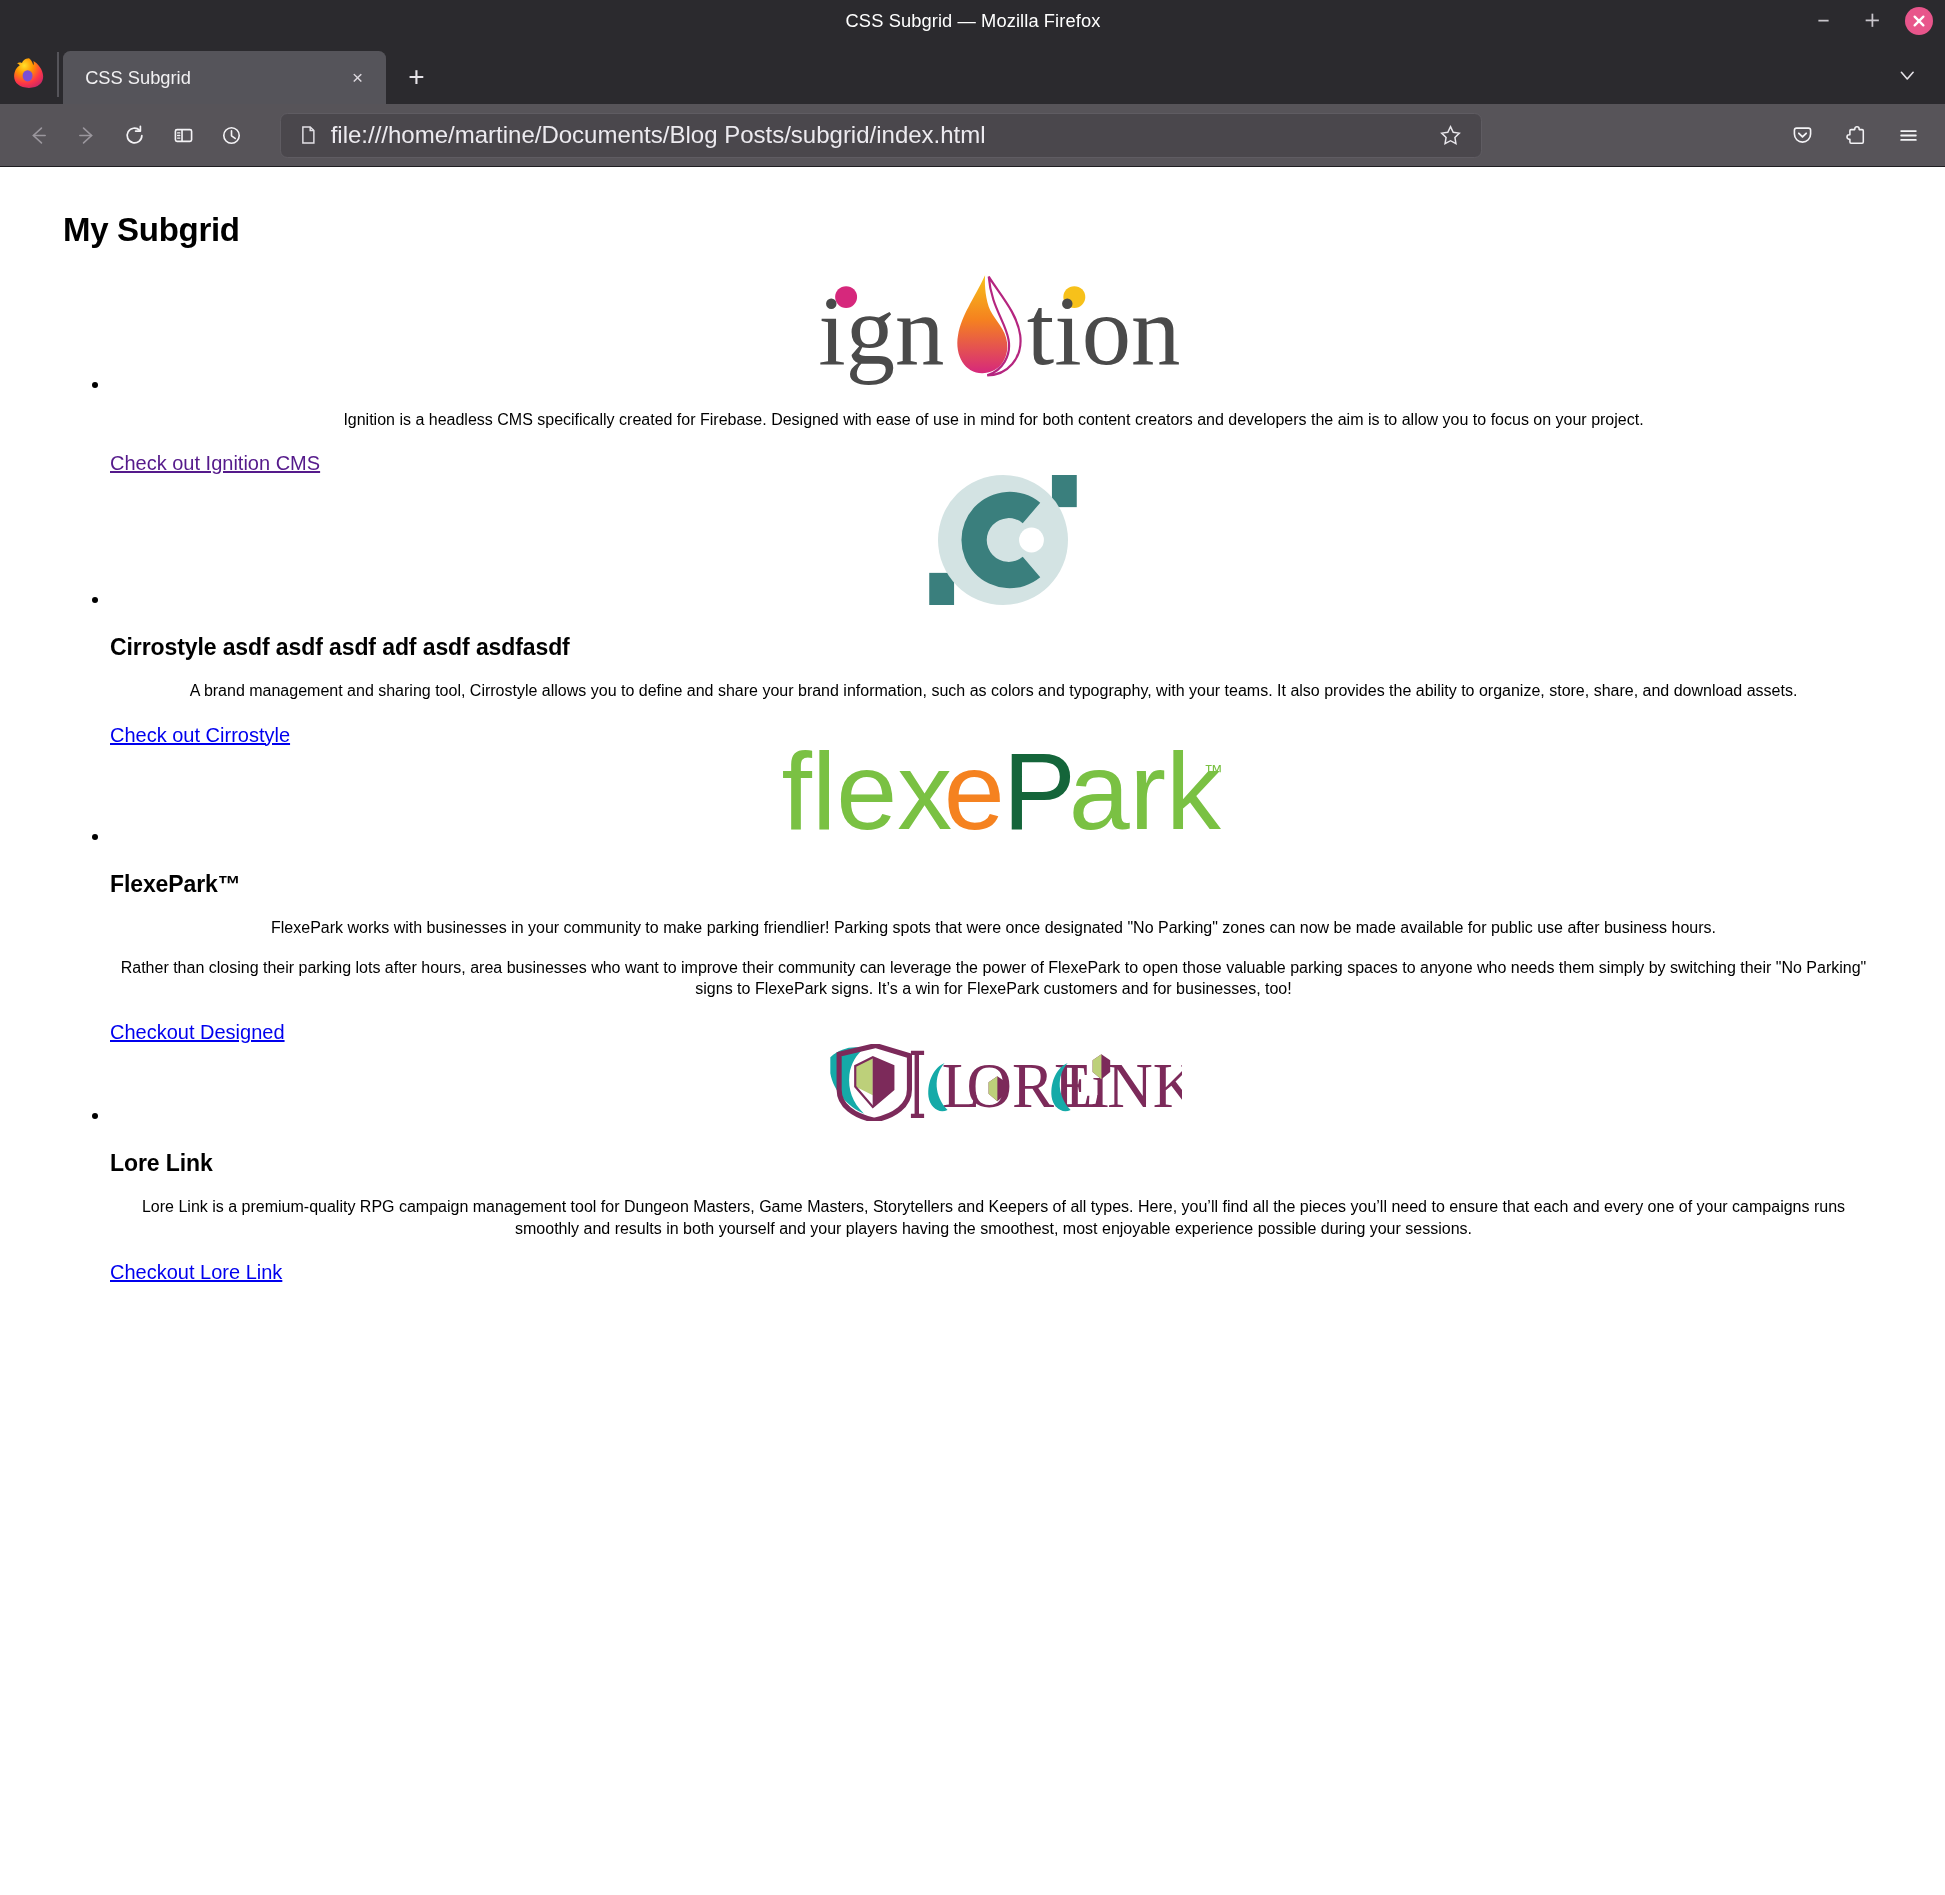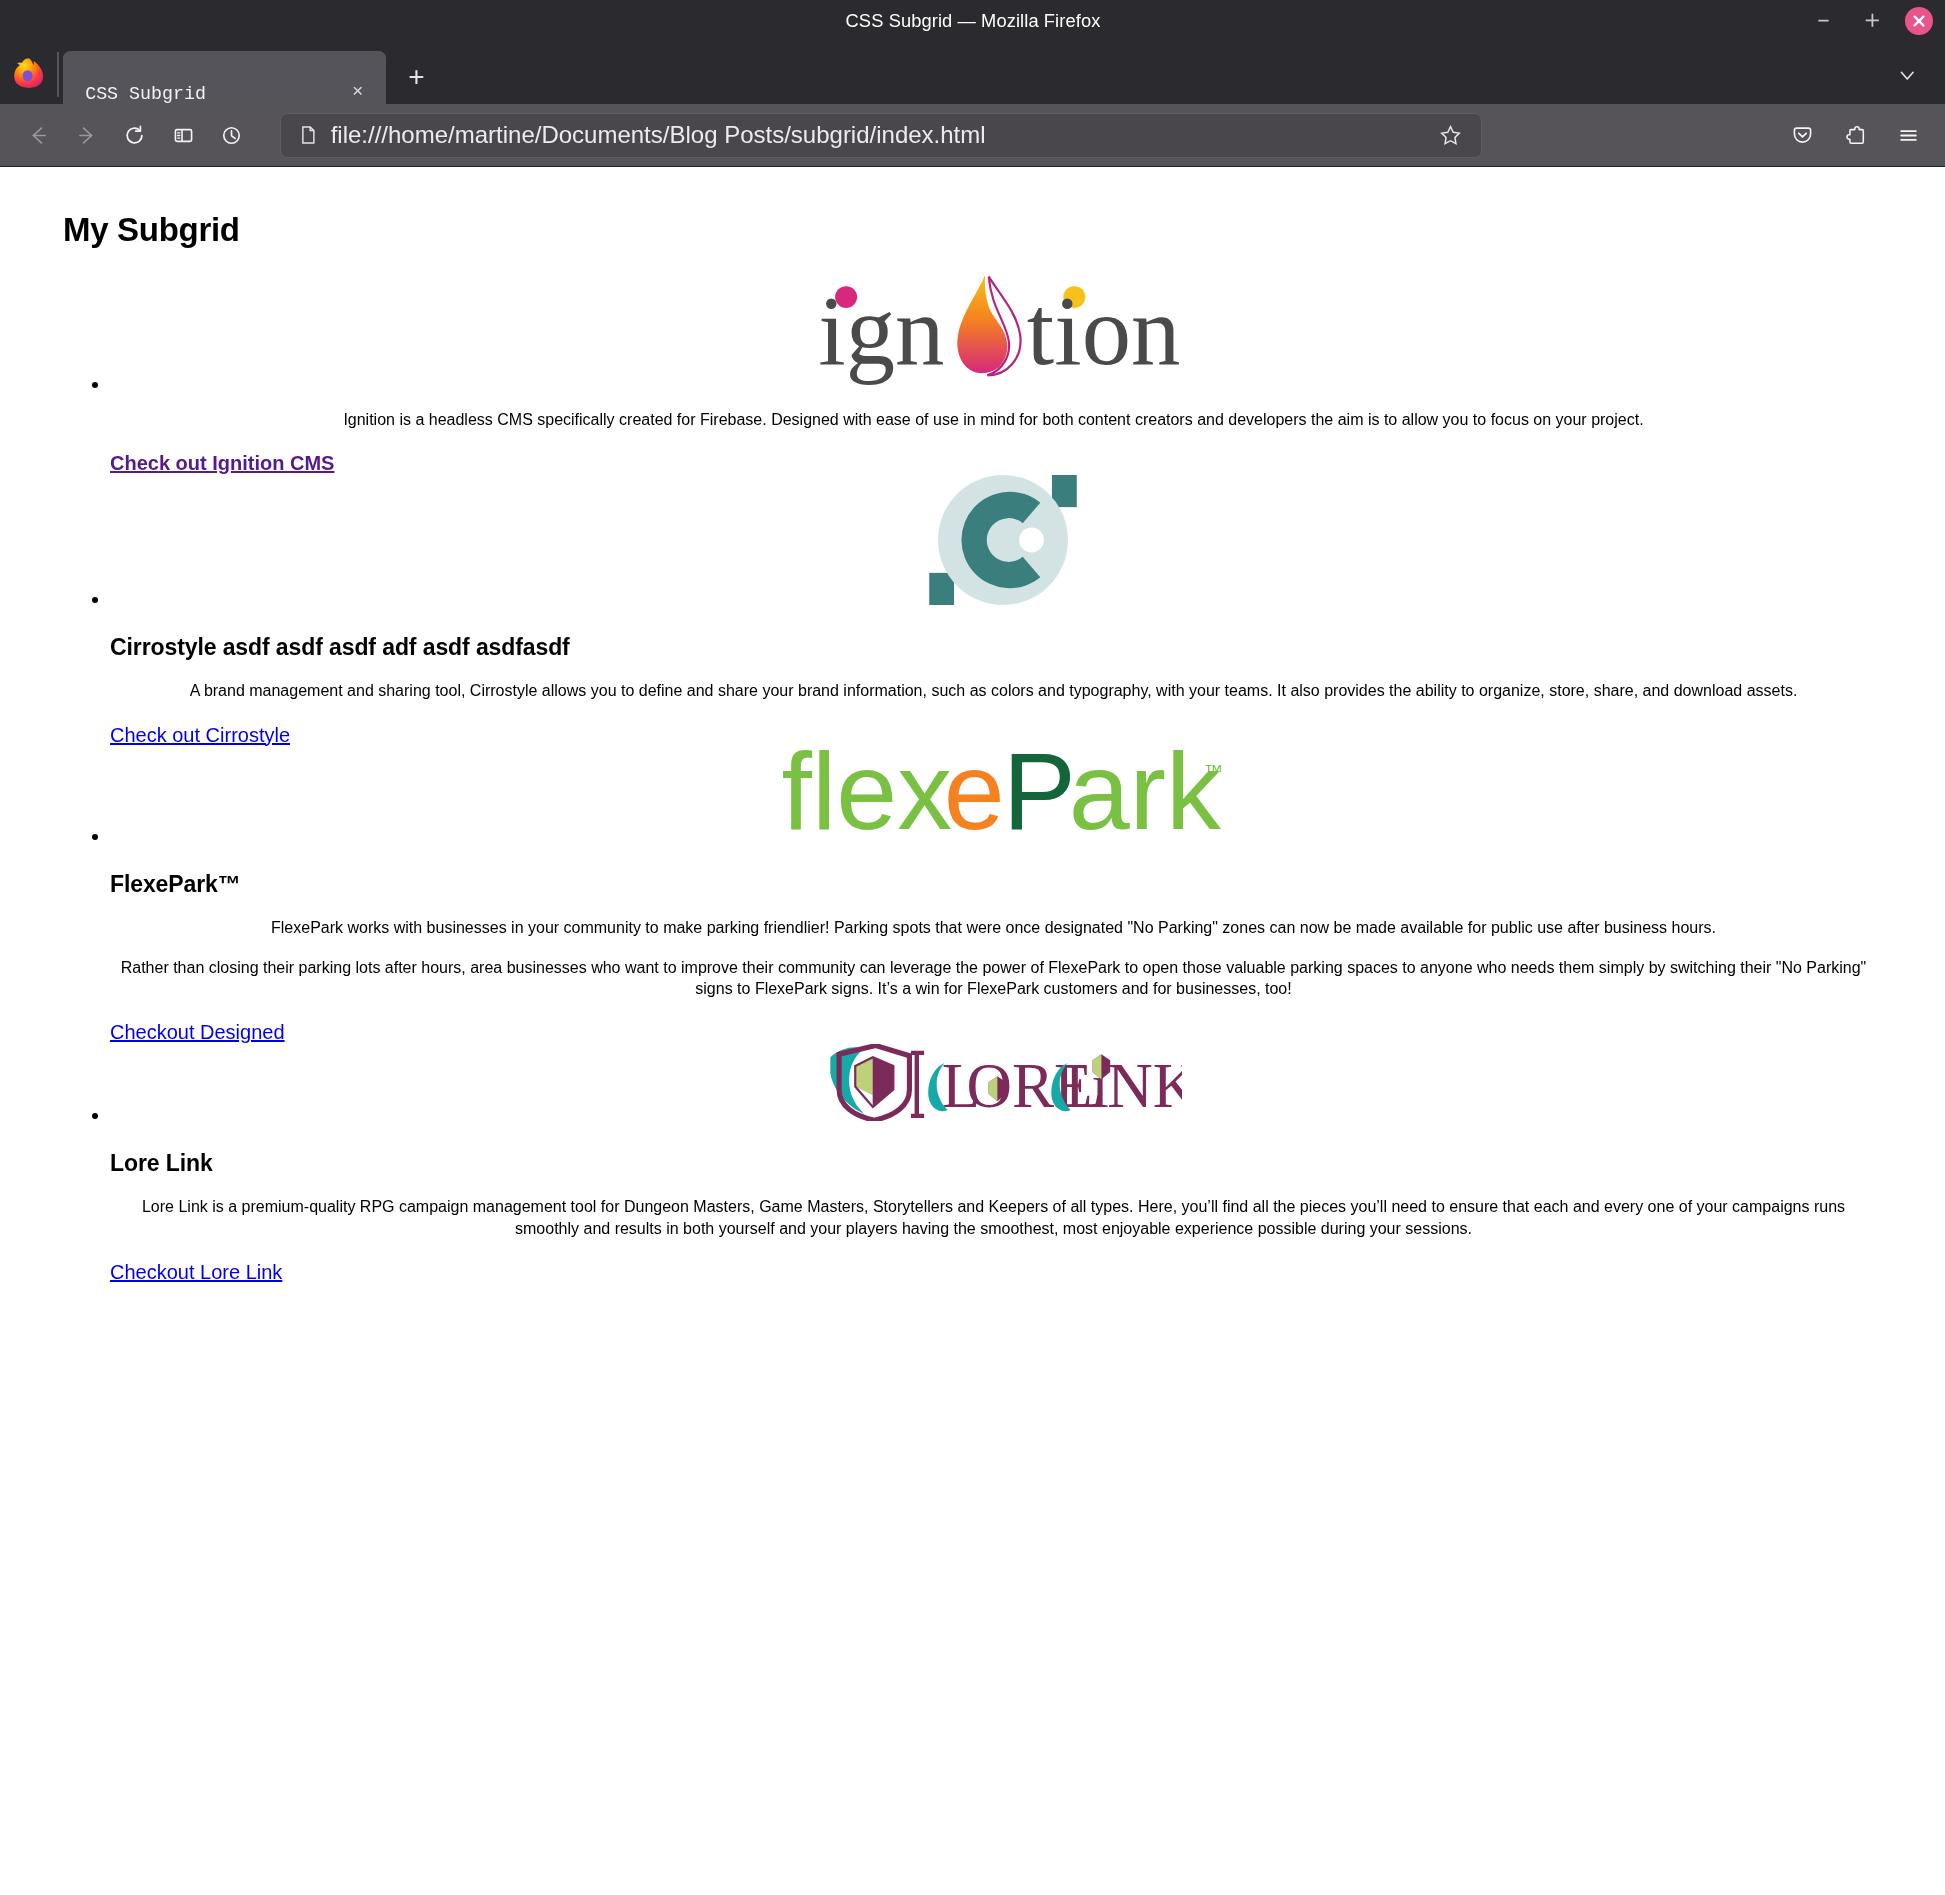--- a/index.html
+++ b/index.html
@@ -84,25 +84,24 @@
     margin: 0 4.4px 7.3px 4.4px;
     align-self: flex-end;
   }
   .tab {
     height: 53px;
     min-width: 323px;
     max-width: 323px;
     background: #55545a;
     border-radius: 7.3px 7.3px 0 0;
     display: flex;
-    align-items: flex-end;
+    align-items: center;
     padding: 0 16px 0 22px;
     margin-bottom: 0;
     cursor: pointer;
-    font-family: Liberation Mono, monospace;
   }
   .tab-title {
     color: #f2f1f3;
     font-size: 18.3px;
     flex: 1;
     white-space: nowrap;
     overflow: hidden;
     text-overflow: ellipsis;
   }
   .tab-close {
@@ -238,21 +237,21 @@
     text-align: center;
   }
   .proj-link {
     display: inline-block;
     font-size: 20px;
     margin: 22px 0 0 0;
     text-decoration: underline;
     cursor: pointer;
   }
   .proj-link.unvisited { color: #0000ee; }
-  .proj-link.visited  { color: #551a8b; font-weight: bold; }
+  .proj-link.visited  { color: #551a8b; }
 
   
   svg.logo { display: block; }
 </style>
 </head>
 <body>
 
 <div class="window">
 
   <div class="titlebar">

